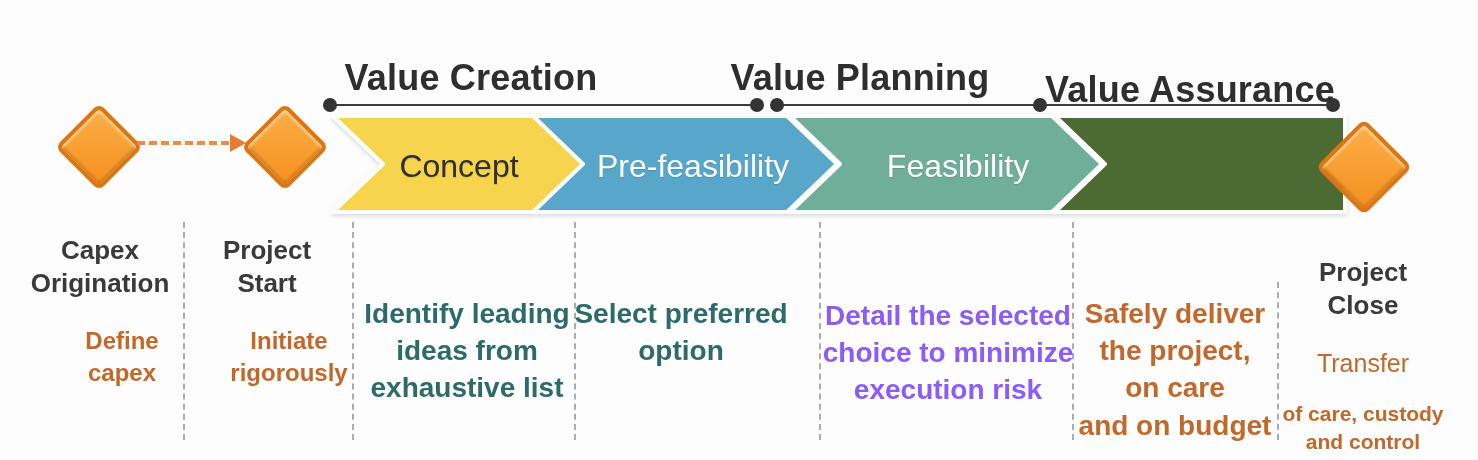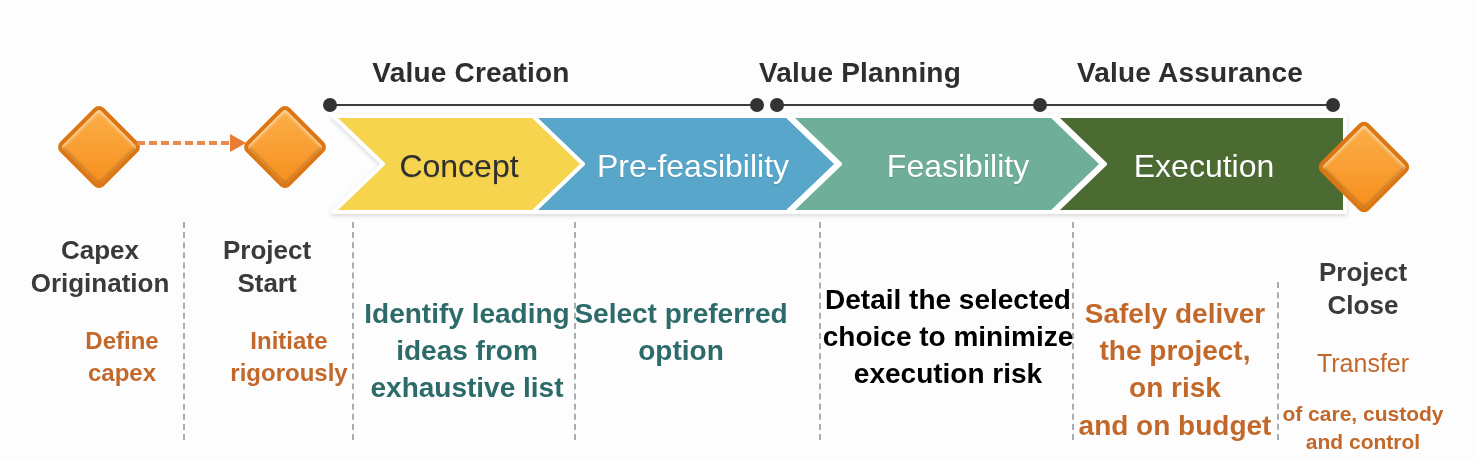--- a/index.html
+++ b/index.html
@@ -2,21 +2,21 @@
 <html><head>
 <meta charset="utf-8">
 <style>
   html,body{margin:0;padding:0;background:#FDFDFE;}
   body{font-family:"Liberation Sans","DejaVu Sans",sans-serif;}
   #stage{position:relative;width:1478px;height:460px;background:#FDFDFE;overflow:hidden;}
 
   
   .bracket-line{position:absolute;top:104px;height:2px;background:#3C3C3C;}
   .dot{position:absolute;top:98px;width:14px;height:14px;border-radius:50%;background:#333333;}
-  .bracket-label{position:absolute;top:57px;transform:translateX(-50%);font-size:28px;font-weight:600;color:#2E2E2E;letter-spacing:.2px;white-space:nowrap;}
+  .bracket-label{position:absolute;top:57px;transform:translateX(-50%);font-size:36px;font-weight:600;color:#2E2E2E;letter-spacing:.2px;white-space:nowrap;}
 
   
   #chevron-band{position:absolute;left:330px;top:113px;width:1040px;height:102px;filter:drop-shadow(0 2px 2px rgba(0,0,0,.14));}
   .phase-label{position:absolute;top:148px;transform:translateX(-50%);font-size:32px;font-weight:500;white-space:nowrap;text-shadow:0 1px 1px rgba(0,0,0,.12);}
 
   
   .diamond{position:absolute;transform:rotate(45deg);background:linear-gradient(135deg,#FBAF48 0%,#F68F1E 100%);border:4px solid #DC7613;border-radius:7px;box-shadow:inset 2px 2px 3px rgba(255,255,255,.5), inset -2px -2px 3px rgba(0,0,0,.18);}
   .diamond.small{width:54px;height:54px;}
   .diamond.big{width:60px;height:60px;}
 
@@ -44,33 +44,32 @@
   <div class="bracket-line" style="left:330px;width:427px;"></div>
   <div class="bracket-line" style="left:777px;width:556px;"></div>
   <div class="dot" style="left:323px;"></div>
   <div class="dot" style="left:750px;"></div>
   <div class="dot" style="left:770px;"></div>
   <div class="dot" style="left:1033px;"></div>
   <div class="dot" style="left:1326px;"></div>
 
   <div class="bracket-label" style="left:471px;">Value Creation</div>
   <div class="bracket-label" style="left:860px;">Value Planning</div>
-  <div class="bracket-label" style="left:1190px;">Value Assurance</div>
+  <div class="bracket-label" style="left:1190px;margin-top:12px;">Value Assurance</div>
 
   <svg id="chevron-band" viewBox="0 0 1040 102">
     <polygon points="3,3 205,3 255,51 205,99 3,99 53,51" stroke="#FFFFFF" stroke-width="4" stroke-linejoin="round" fill="#F6D44E"></polygon>
     <polygon points="203,3 457,3 507,51 457,99 203,99 253,51" stroke="#FFFFFF" stroke-width="4" stroke-linejoin="round" fill="#58A6CA"></polygon>
     <polygon points="460,3 722,3 772,51 722,99 460,99 510,51" stroke="#FFFFFF" stroke-width="4" stroke-linejoin="round" fill="#6FAE99"></polygon>
     <polygon points="725,3 1015,3 1015,99 725,99 775,51" stroke="#FFFFFF" stroke-width="4" stroke-linejoin="round" fill="#4C6B33"></polygon>
   </svg>
 
   <div class="phase-label" style="left: 459px; color: rgb(47, 47, 47);">Concept</div>
   <div class="phase-label" style="left: 693px; color: rgb(255, 255, 255);">Pre-feasibility</div>
   <div class="phase-label" style="left: 958px; color: rgb(255, 255, 255);">Feasibility</div>
-  <div class="phase-label" style="left: 1204px; color: rgb(255, 255, 255);">Execution</div>
 
   <div class="diamond small" style="left:68px;top:116px;"></div>
   <div class="connector"></div>
   <div class="connector-head"></div>
   <div class="diamond small" style="left:254px;top:116px;"></div>
   <div class="diamond big" style="left:1330px;top:133px;"></div>
 
   <div class="sep" style="left:183px;top:222px;height:218px;"></div>
   <div class="sep" style="left:352px;top:222px;height:218px;"></div>
   <div class="sep" style="left:574px;top:222px;height:218px;"></div>
@@ -90,26 +89,26 @@
 Start</div>
     <div class="col-desc orange">Initiate
 rigorously</div>
   </div>
 
   <div class="note" style="left: 347px; width: 240px; top: 295px; color: rgb(44, 107, 105);">Identify leading
 ideas from
 exhaustive list</div>
   <div class="note" style="left: 561px; width: 240px; top: 295px; color: rgb(44, 107, 105);">Select preferred
 option</div>
-  <div class="note" style="left: 818px; width: 260px; top: 281px; color: #000000;">Detail the selected
+  <div class="note" style="left: 818px; width: 260px; top: 297px; color: #8b5cf6;">Detail the selected
 choice to minimize
 execution risk</div>
   <div class="note" style="left: 1065px; width: 220px; top: 295px; color: rgb(194, 104, 42);">Safely deliver
 the project,
-on risk
+on care
 and on budget</div>
 
   <div class="col" style="left:1268px;width:190px;top:238px;">
     <div class="col-title">Project
 Close</div>
     <div class="desc-lead orange">Transfer</div>
     <div class="desc-rest orange">of care, custody
 and control</div>
   </div>
 

